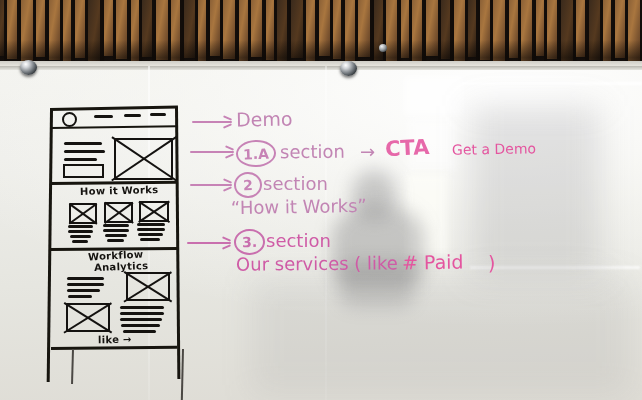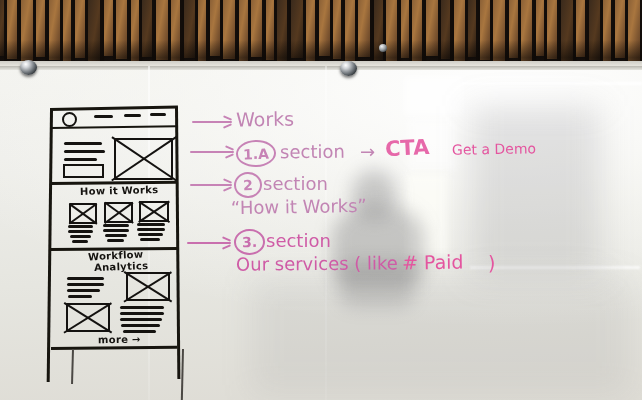--- a/index.html
+++ b/index.html
@@ -246,21 +246,21 @@
       <div class="tline" style="left:68px;top:229px;width:24px;"></div>
       <div class="xbox" style="left:126px;top:206px;width:40px;height:25px;--a1:32deg;--a2:-32deg;"></div>
 
       <div class="xbox" style="left:66px;top:237px;width:40px;height:25px;--a1:32deg;--a2:-32deg;"></div>
       <div class="tline" style="left:120px;top:240px;width:44px;"></div>
       <div class="tline" style="left:120px;top:246px;width:44px;"></div>
       <div class="tline" style="left:120px;top:252px;width:42px;"></div>
       <div class="tline" style="left:121px;top:258px;width:39px;"></div>
       <div class="tline" style="left:123px;top:264px;width:33px;"></div>
 
-      <div class="hand" style="left:98px;top:268px;font-size:10px;transform:rotate(-1deg);">more →</div>
+      <div class="hand" style="left:98px;top:268px;font-size:10px;transform:rotate(-1deg);">like →</div>
       <div class="frame-line" style="left:51px;top:281px;width:126px;height:2.6px;transform:rotate(-.6deg);transform-origin:left center;"></div>
 
       <div class="frame-line" style="left:72px;top:283px;width:1.6px;height:35px;transform:rotate(1.6deg);transform-origin:top center;background:#4b4844;"></div>
       <div class="frame-line" style="left:182px;top:283px;width:1.6px;height:51px;transform:rotate(1.3deg);transform-origin:top center;background:#4b4844;"></div>
     </div>
 
     <div>
 
       <div class="arrow pk" style="left:192px;top:55px;width:40px;color:#c783b6;">
         <div class="shaft" style="width:40px;"></div>
@@ -276,21 +276,21 @@
         <div class="shaft" style="width:42px;"></div>
         <div class="head-a" style="left:33px;top:-4px;transform:rotate(24deg);"></div>
         <div class="head-b" style="left:33px;top:4px;transform:rotate(-24deg);"></div>
       </div>
       <div class="arrow pk" style="left:187px;top:176px;width:44px;color:#c96fae;">
         <div class="shaft" style="width:44px;"></div>
         <div class="head-a" style="left:35px;top:-4px;transform:rotate(24deg);"></div>
         <div class="head-b" style="left:35px;top:4px;transform:rotate(-24deg);"></div>
       </div>
 
-      <div class="pk pk-soft" style="left:236px;top:42px;font-size:19px;transform:rotate(-1deg);">Works</div>
+      <div class="pk pk-soft" style="left:236px;top:42px;font-size:19px;transform:rotate(-1deg);">Demo</div>
 
       <div class="circle-num pk-soft" style="left:236px;top:74px;width:36px;height:23px;font-size:14px;border-radius:50%;transform:rotate(-2deg);color:#c783b6;">1.A</div>
       <div class="pk pk-soft" style="left:280px;top:75px;font-size:18px;transform:rotate(-.5deg);">section</div>
       <div class="pk pk-soft" style="left:360px;top:75px;font-size:18px;">→</div>
       <div class="pk pk-vivid" style="left:385px;top:70px;font-size:21px;font-weight:600;transform:rotate(-3deg);opacity:.88;">CTA</div>
       <div class="pk pk-vivid" style="left:452px;top:75px;font-size:14px;transform:rotate(-1deg);">Get a Demo</div>
 
       <div class="circle-num pk-soft" style="left:234px;top:106px;width:24px;height:22px;font-size:14px;transform:rotate(-2deg);color:#c783b6;">2</div>
       <div class="pk pk-soft" style="left:263px;top:107px;font-size:18px;">section</div>
       <div class="pk pk-soft" style="left:231px;top:130px;font-size:18px;transform:rotate(-1deg);">“How it Works”</div>

